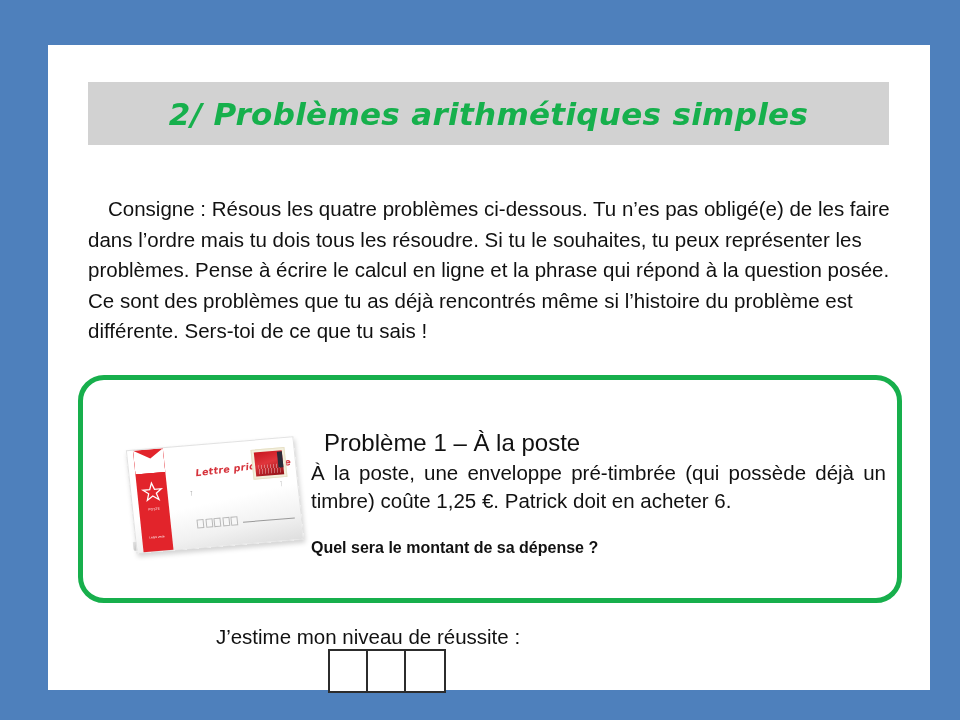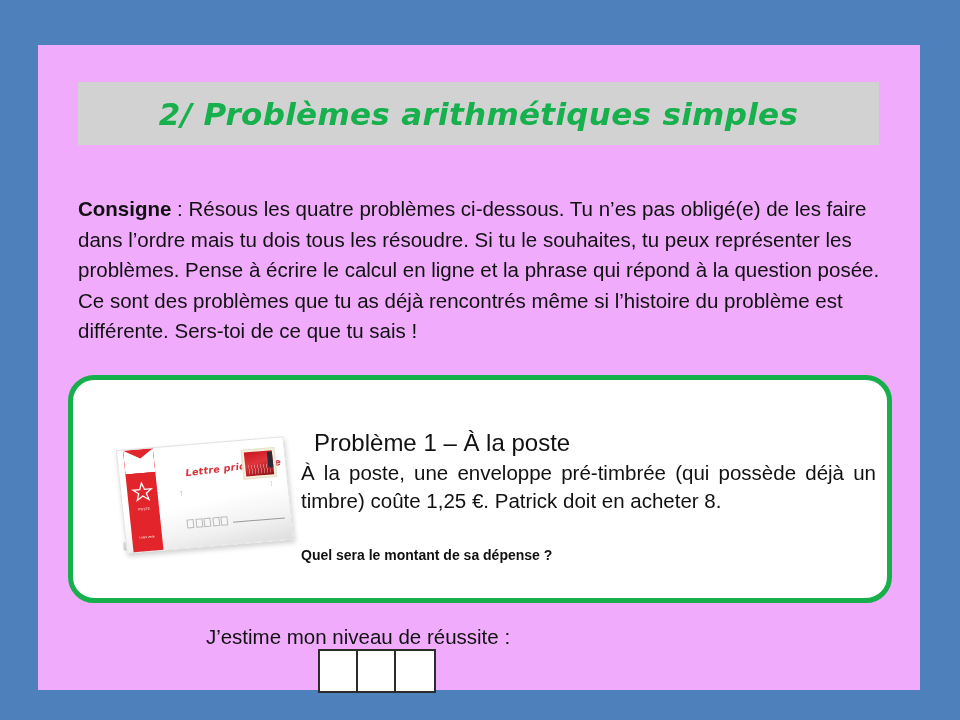--- a/index.html
+++ b/index.html
@@ -11,25 +11,25 @@
     width: 960px;
     height: 720px;
     background: #4E80BC;
     font-family: "Liberation Sans", sans-serif;
     overflow: hidden;
   }
 
   
   #slide-card {
     position: absolute;
-    left: 38px;
+    left: 48px;
     top: 45px;
     width: 882px;
     height: 645px;
-    background: #f0abfc;
+    background: #ffffff;
   }
 
   
   #title-band {
     position: absolute;
     left: 40px;
     top: 37px;
     width: 801px;
     height: 63px;
     background: #D2D2D2;
@@ -53,21 +53,22 @@
     left: 40px;
     top: 149px;
     width: 808px;
     font-family: "Liberation Sans", sans-serif;
     font-size: 20.5px;
     line-height: 30.5px;
     color: #111111;
     text-align: left;
   }
   #consigne-label {
-    font-weight: bold;
+    font-weight: normal;
+    margin-left: 20px;
   }
 
   
   #problem-box {
     position: absolute;
     left: 30px;
     top: 330px;
     width: 824px;
     height: 228px;
     border: 5px solid #17AF4C;
@@ -242,24 +243,24 @@
   #problem-statement {
     font-family: "Liberation Sans", sans-serif;
     font-size: 20.5px;
     line-height: 28px;
     color: #111111;
     margin-top: 2px;
     text-align: justify;
   }
   #problem-question {
     font-family: "Liberation Sans", sans-serif;
-    font-size: 14px;
+    font-size: 16px;
     font-weight: bold;
     color: #111111;
-    margin-top: 32px;
+    margin-top: 24px;
   }
 
   
   #selfassess-row {
     position: absolute;
     left: 40px;
     top: 580px;
     width: 560px;
     height: 50px;
     display: flex;
@@ -325,21 +326,21 @@
           <i></i>
           <i></i>
           <i></i>
         </div>
         <div class="env-addr-line"></div>
       </div>
     </div>
 
     <div id="problem-text">
       <div id="problem-title">Problème 1 – À la poste</div>
-      <div id="problem-statement">À la poste, une enveloppe pré-timbrée (qui possède déjà un timbre) coûte 1,25 €. Patrick doit en acheter 8.</div>
+      <div id="problem-statement">À la poste, une enveloppe pré-timbrée (qui possède déjà un timbre) coûte 1,25 €. Patrick doit en acheter 6.</div>
       <div id="problem-question">Quel sera le montant de sa dépense ?</div>
     </div>
   </div>
 
   <div id="selfassess-row">
     <div id="selfassess-label">J’estime mon niveau de réussite :</div>
     <div id="selfassess-boxes">
       <div class="cell"></div>
       <div class="cell"></div>
       <div class="cell"></div>

